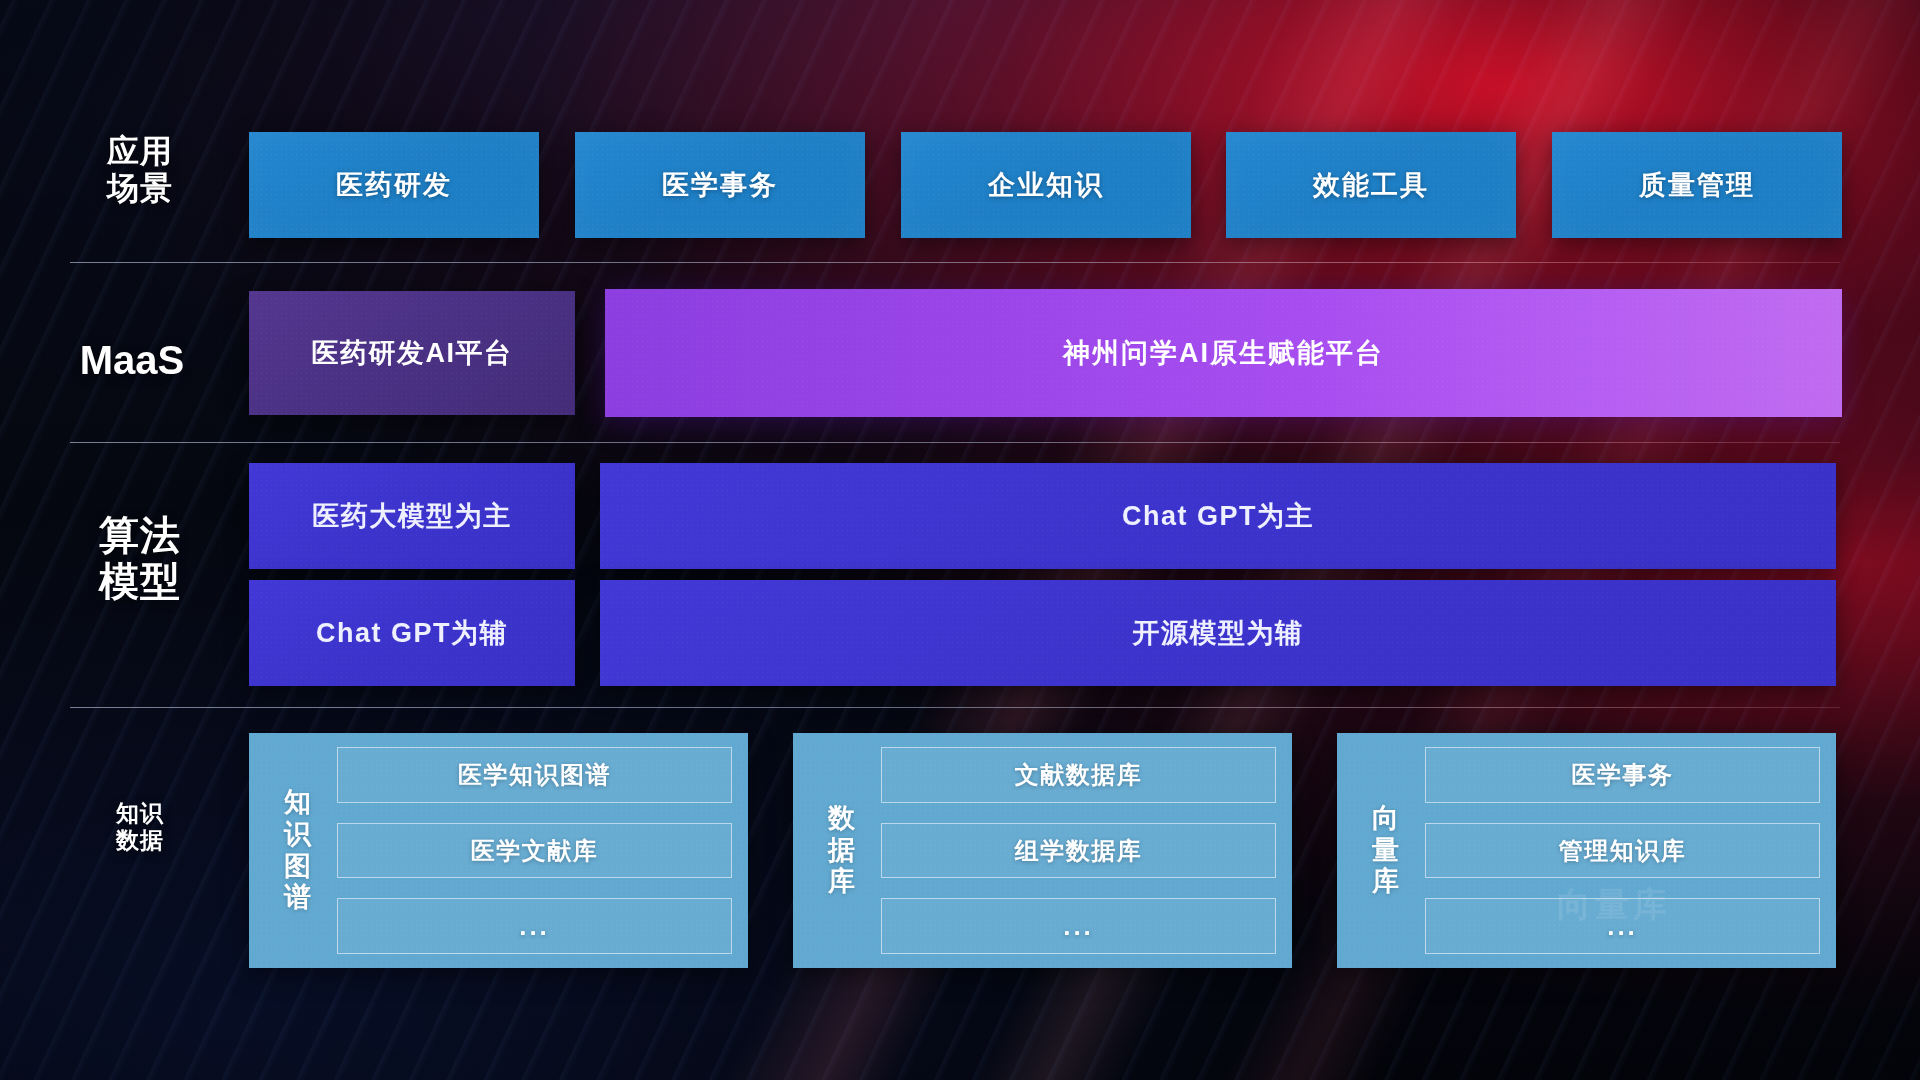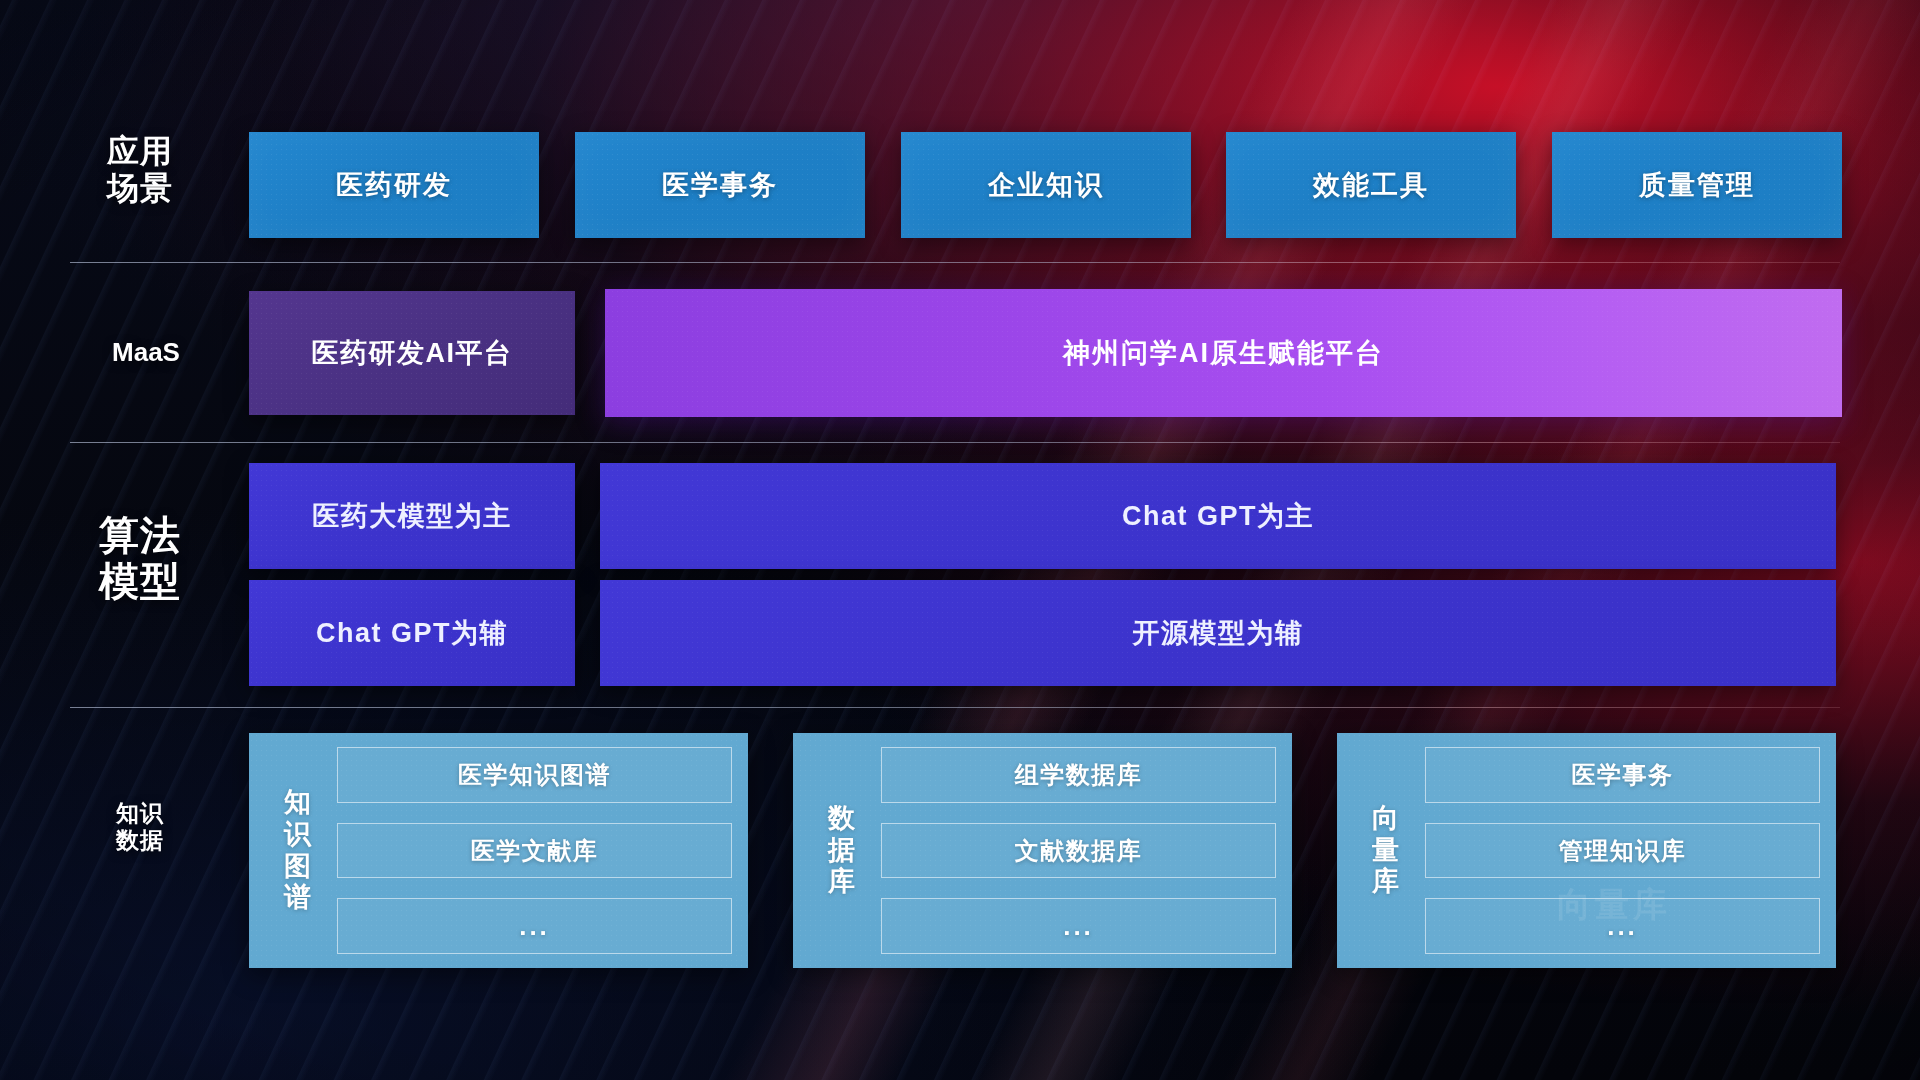--- a/index.html
+++ b/index.html
@@ -233,21 +233,21 @@
     </div>
     <div class="app-box" style="left:1226px; top:132px; width:290px; height:106px;">
       <span>效能工具</span>
     </div>
     <div class="app-box" style="left:1552px; top:132px; width:290px; height:106px;">
       <span>质量管理</span>
     </div>
 
     <div class="divider" style="top:262px;"></div>
 
-    <div class="row-label" style="left:76px; top:337px; width:140px; font-size:26px; letter-spacing:0;">
+    <div class="row-label" style="left:62px; top:337px; width:140px; font-size:40px; letter-spacing:0;">
       <div>MaaS</div>
     </div>
 
     <div class="maas-left" style="left:249px; top:291px; width:326px; height:124px;">
       <span>医药研发AI平台</span>
     </div>
     <div class="maas-right" style="left:605px; top:289px; width:1237px; height:128px;">
       <span>神州问学AI原生赋能平台</span>
     </div>
 
@@ -304,24 +304,24 @@
     <div class="kn-group" style="left:793px; top:733px; width:499px; height:235px;">
       <div class="kn-title">
         <div>
           <div>数</div>
           <div>据</div>
           <div>库</div>
         </div>
       </div>
       <div class="kn-items">
         <div class="kn-item">
+          <span>文献数据库</span>
+        </div>
+        <div class="kn-item">
           <span>组学数据库</span>
-        </div>
-        <div class="kn-item">
-          <span>文献数据库</span>
         </div>
         <div class="kn-item dots">
           <span>...</span>
         </div>
       </div>
     </div>
 
     <div class="kn-group" style="left:1337px; top:733px; width:499px; height:235px;">
       <div class="kn-title">
         <div>

